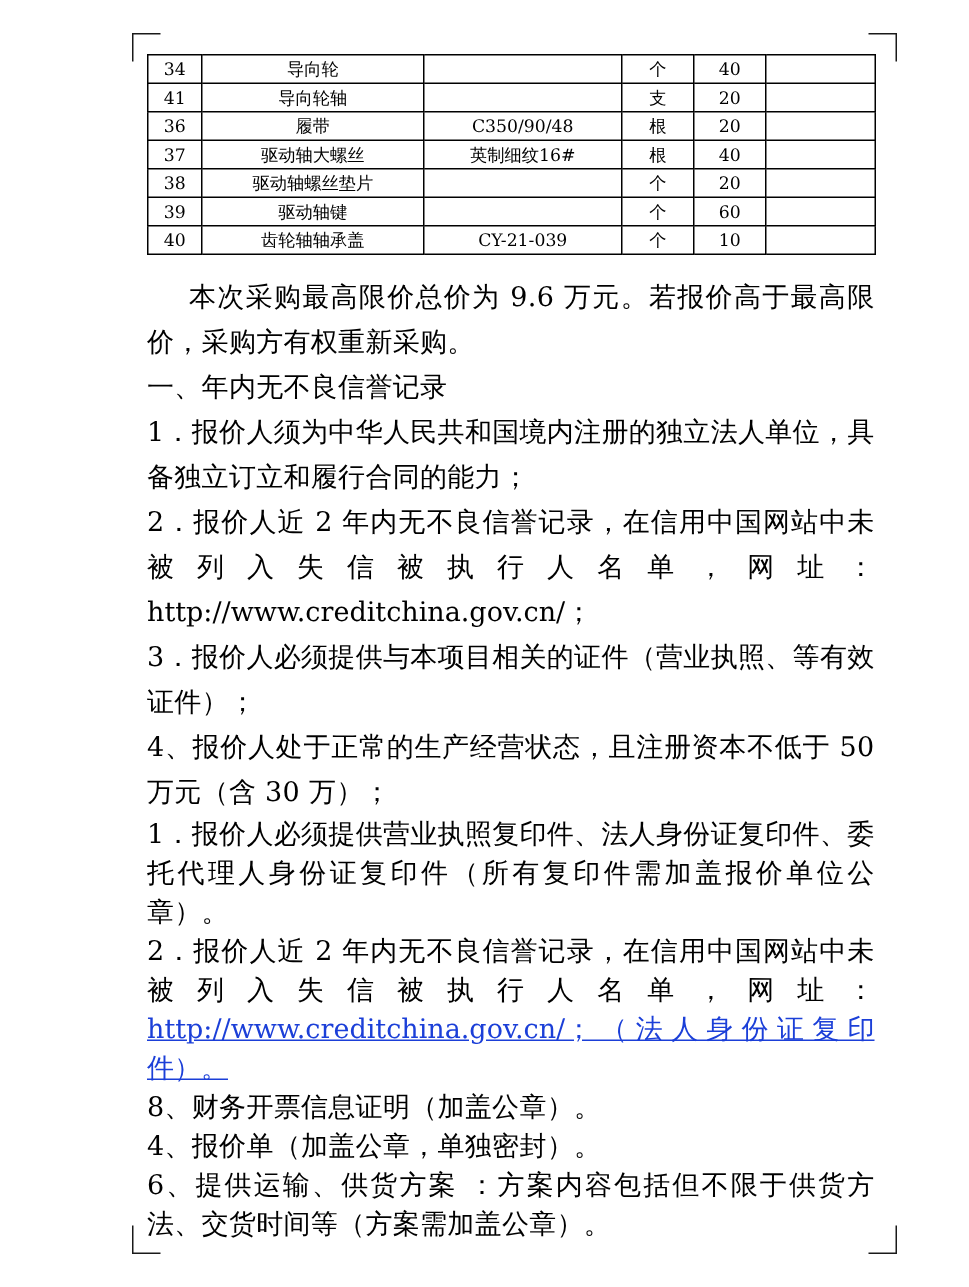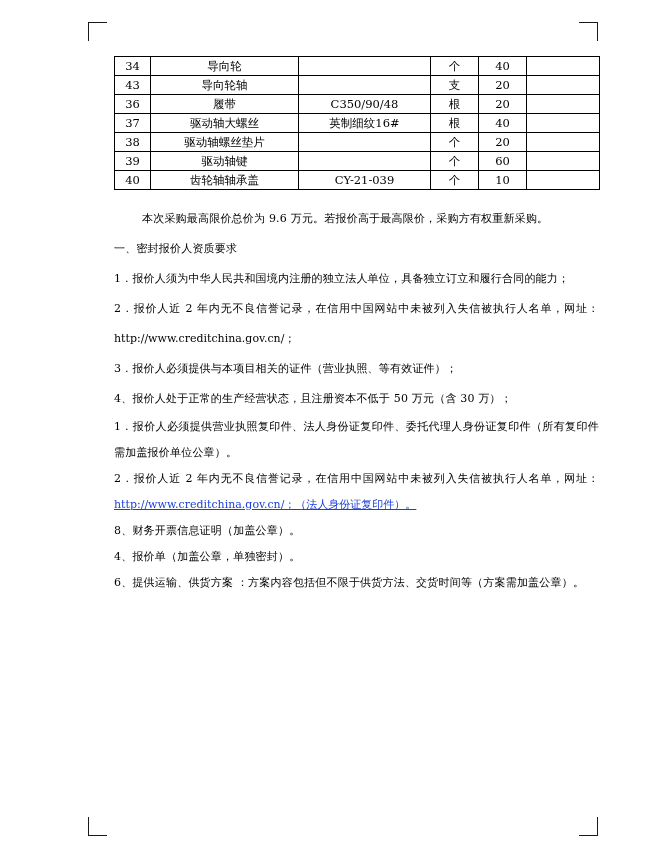--- a/index.html
+++ b/index.html
@@ -28,23 +28,22 @@
     height: 18px;
   }
   .mark.tl { left: 88px;  top: 22px;  border-left: 1px solid #1a1a1a; border-top: 1px solid #1a1a1a; }
   .mark.tr { right: 48px; top: 22px;  border-right: 1px solid #1a1a1a; border-top: 1px solid #1a1a1a; }
   .mark.bl { left: 88px;  bottom: 22px; border-left: 1px solid #1a1a1a; border-bottom: 1px solid #1a1a1a; }
   .mark.br { right: 48px; bottom: 22px; border-right: 1px solid #1a1a1a; border-bottom: 1px solid #1a1a1a; }
 
   .content {
     position: absolute;
     left: 98px;
-    top: 56px;
+    top: 36px;
     width: 485px;
-    margin-left: 16px;
   }
 
   
   table.items {
     border-collapse: collapse;
     width: 485px;
     table-layout: fixed;
     font-family: "DejaVu Serif", "Liberation Serif", serif;
   }
   table.items td {
@@ -64,21 +63,21 @@
   col.c3 { width: 48px; }
   col.c4 { width: 48px; }
   col.c5 { width: 73px; }
 
   
   .body-text {
     margin-top: 14px;
   }
   p {
     margin: 0;
-    font-size: 11px;
+    font-size: 18px;
     line-height: 30px;
     letter-spacing: 0.2px;
     text-align: justify;
   }
   p.indent { text-indent: 28px; }
   a.link {
     color: #1b3fd8;
     text-decoration: underline;
   }
   .section-head {
@@ -117,21 +116,21 @@
       <tbody>
         <tr>
           <td>34</td>
           <td>导向轮</td>
           <td></td>
           <td>个</td>
           <td>40</td>
           <td></td>
         </tr>
         <tr>
-          <td>43</td>
+          <td>41</td>
           <td>导向轮轴</td>
           <td></td>
           <td>支</td>
           <td>20</td>
           <td></td>
         </tr>
         <tr>
           <td>36</td>
           <td>履带</td>
           <td>C350/90/48</td>
@@ -171,21 +170,21 @@
           <td>10</td>
           <td></td>
         </tr>
       </tbody>
     </table>
 
     <div class="body-text">
 
       <p class="indent">本次采购最高限价总价为 9.6 万元。若报价高于最高限价，采购方有权重新采购。</p>
 
-      <p>一、密封报价人资质要求</p>
+      <p>一、年内无不良信誉记录</p>
 
       <p>1．报价人须为中华人民共和国境内注册的独立法人单位，具备独立订立和履行合同的能力；</p>
 
       <p><span>2．报价人近 2 年内无不良信誉记录，在信用中国网站中未被列入失信被执行人名单，网址：</span><span class="url-inline">http://www.creditchina.gov.cn/；</span></p>
 
       <p>3．报价人必须提供与本项目相关的证件（营业执照、等有效证件）；</p>
 
       <p>4、报价人处于正常的生产经营状态，且注册资本不低于 50 万元（含 30 万）；</p>
 
 

